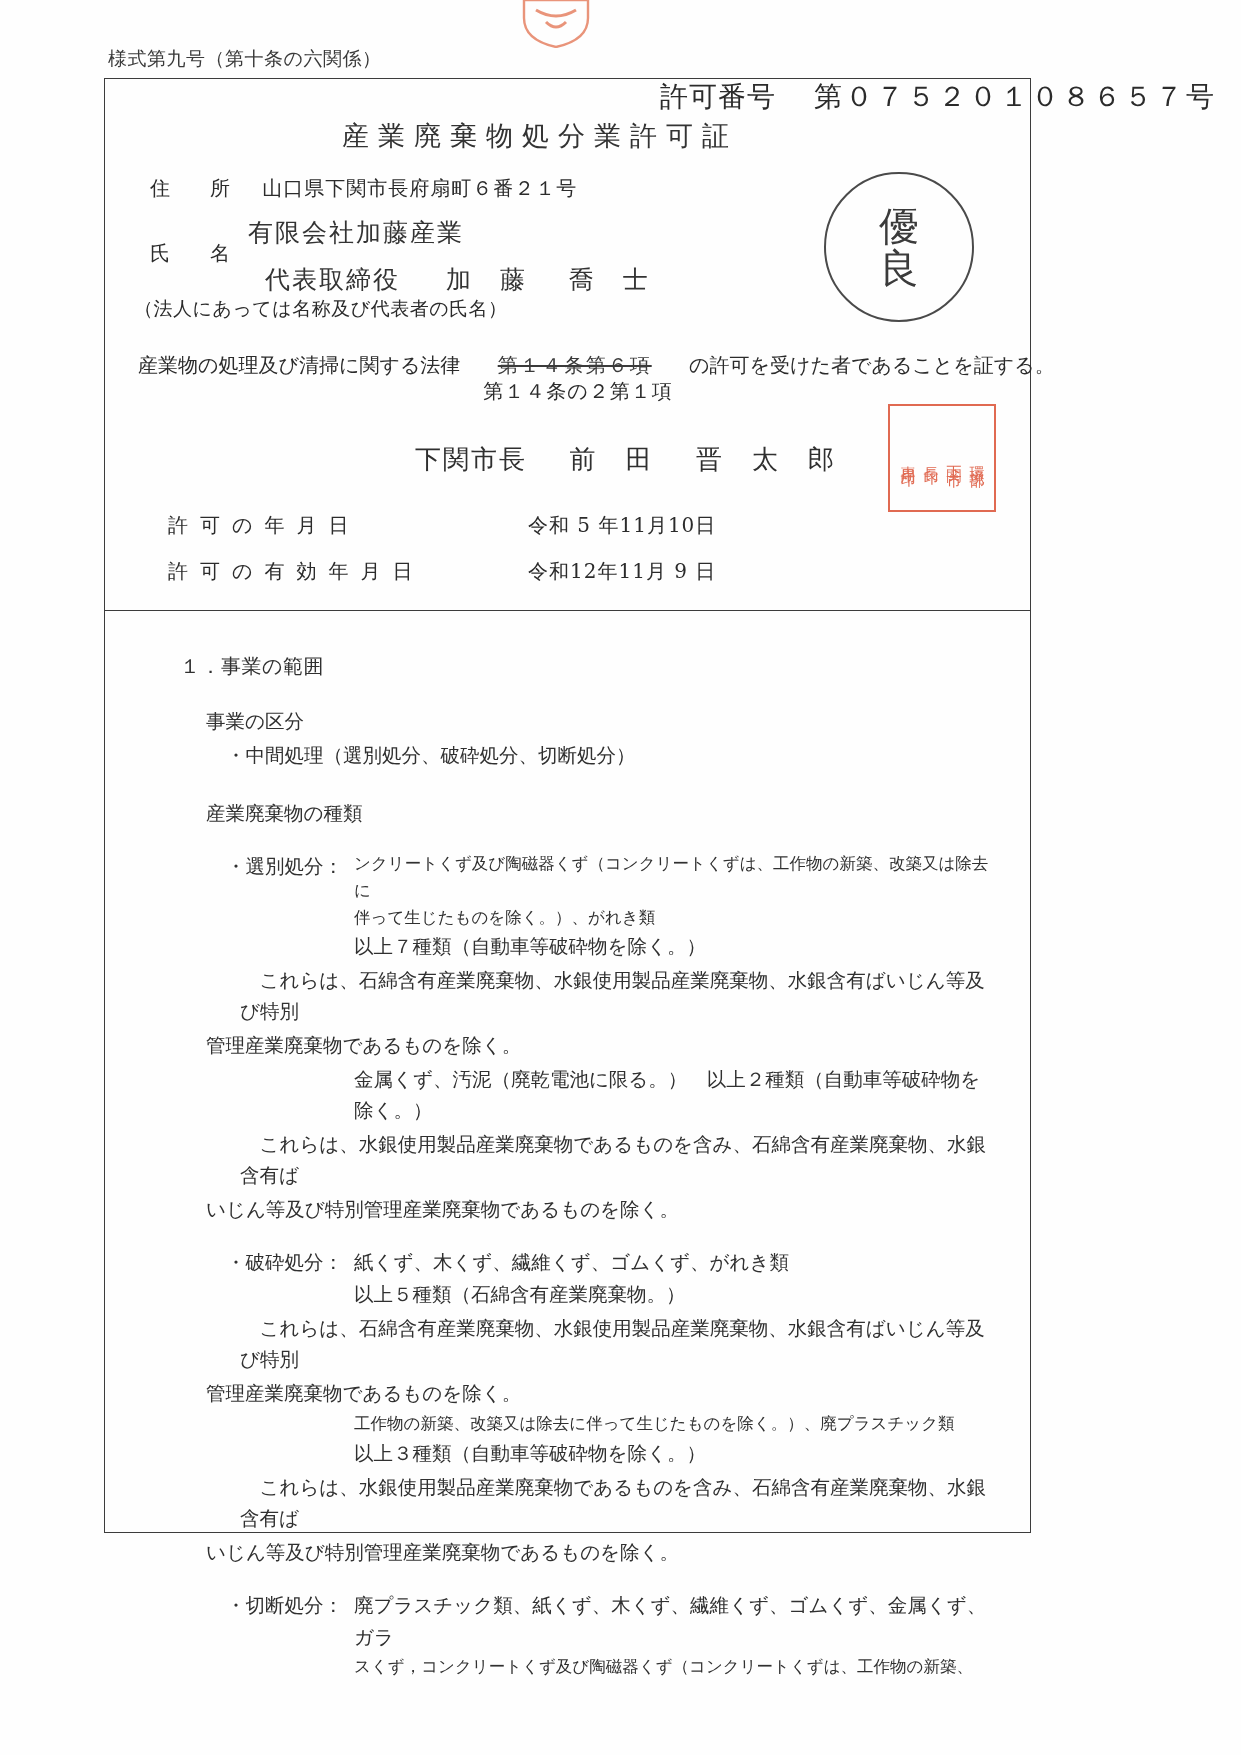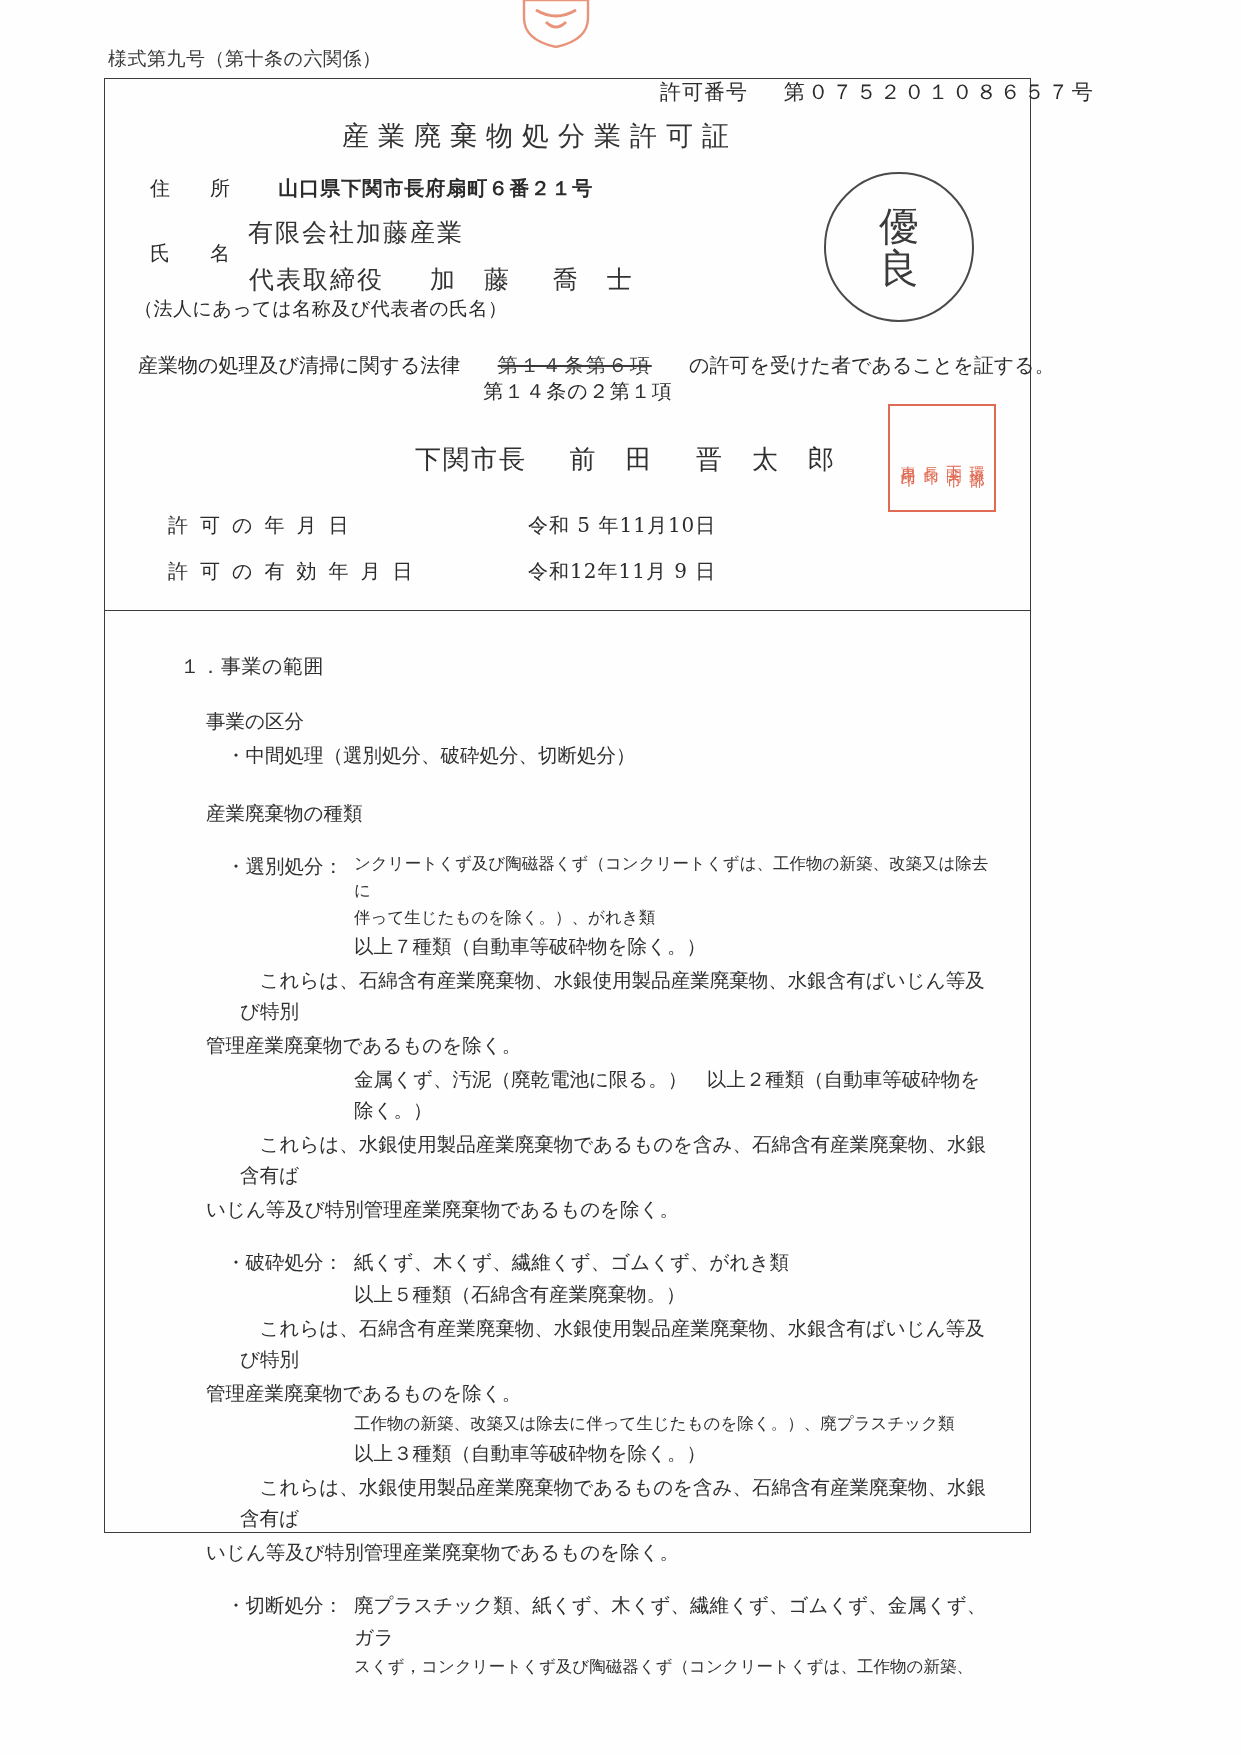--- a/index.html
+++ b/index.html
@@ -38,21 +38,21 @@
     position:absolute;
     left:104px; top:610px;
     width:927px; height:0;
     border-top:1.6px solid #3c3c3c;
   }
 
   
   .permit-no{
     position:absolute;
     left:660px; top:78px;
-    font-size:21px;
+    font-size:28px;
     letter-spacing:1px;
     white-space:nowrap;
   }
   .permit-no .num{letter-spacing:3px;}
 
   .doc-title{
     position:absolute;
     left:0; top:118px;
     width:1080px;
     text-align:center;
@@ -61,37 +61,37 @@
     color:#333;
   }
 
   .row-addr{
     position:absolute;
     left:150px; top:175px;
     font-size:20px;
     white-space:nowrap;
   }
   .lbl-spread{letter-spacing:10px; display:inline-block;}
-  .row-addr .val{margin-left:32px; letter-spacing:1px;font-weight:bold;}
+  .row-addr .val{margin-left:16px; letter-spacing:1px;}
 
   .company{
     position:absolute;
     left:248px; top:216px;
     font-size:25px;
     letter-spacing:2px;
     color:#333;
   }
   .row-name-lbl{
     position:absolute;
     left:150px; top:240px;
     font-size:20px;
   }
   .rep{
     position:absolute;
-    left:249px; top:263px;
+    left:265px; top:263px;
     font-size:25px;
     letter-spacing:2px;
     color:#333;
     white-space:nowrap;
   }
   .rep .gap{display:inline-block;width:26px;}
   .rep .gap2{display:inline-block;width:22px;}
   .note-paren{
     position:absolute;
     left:134px; top:296px;

